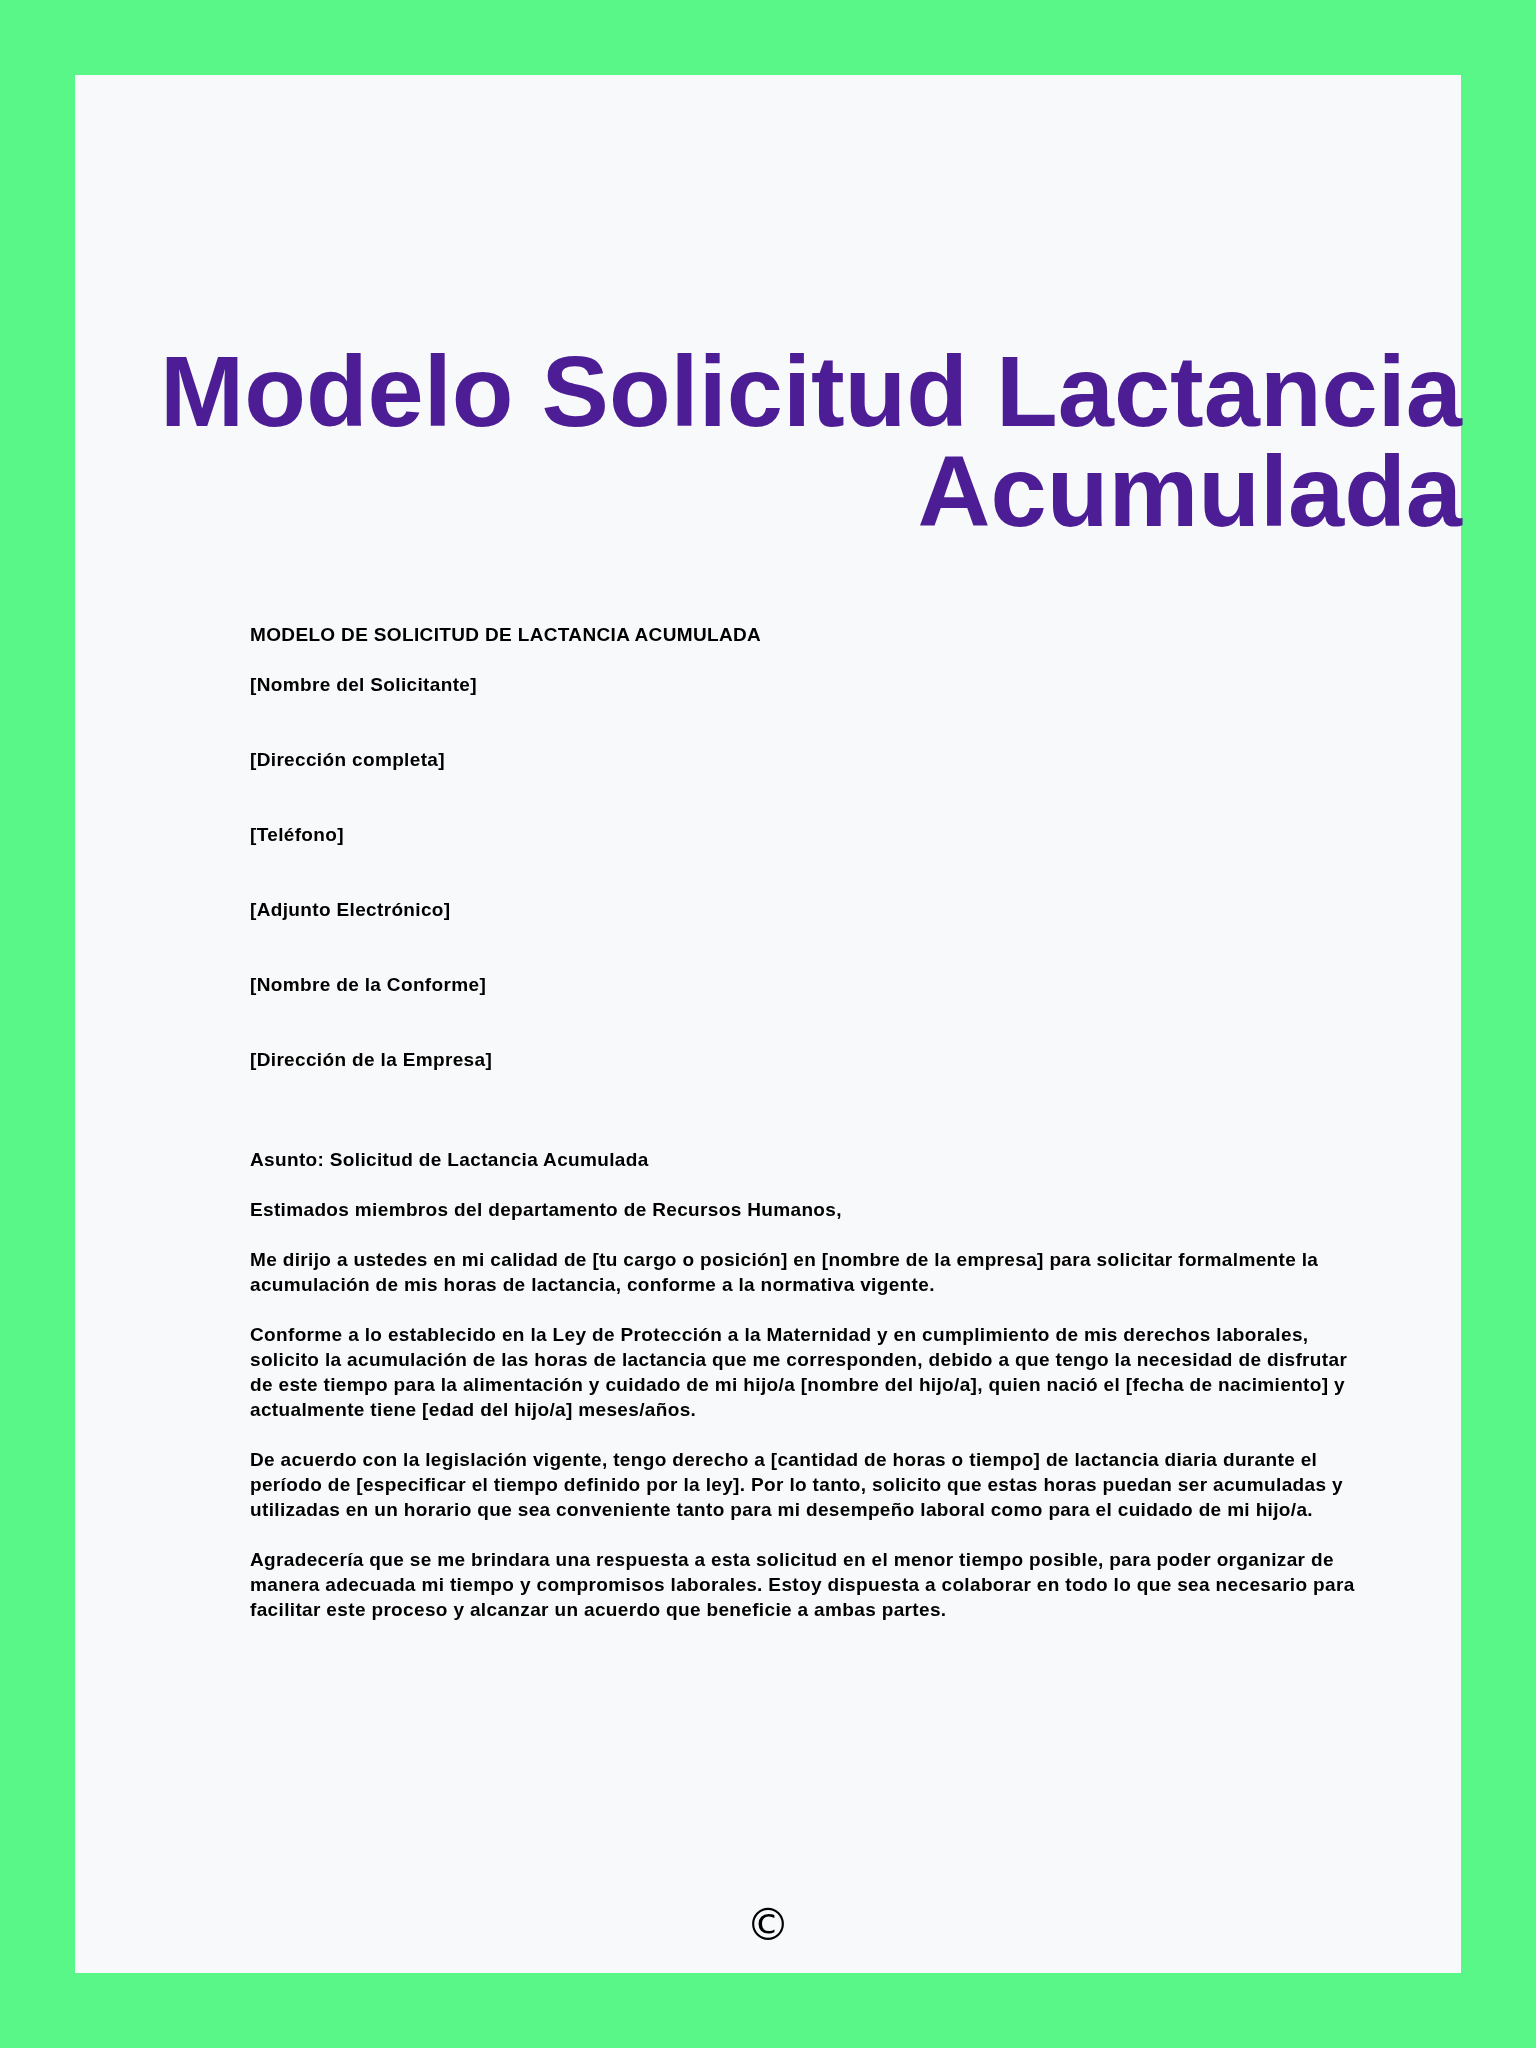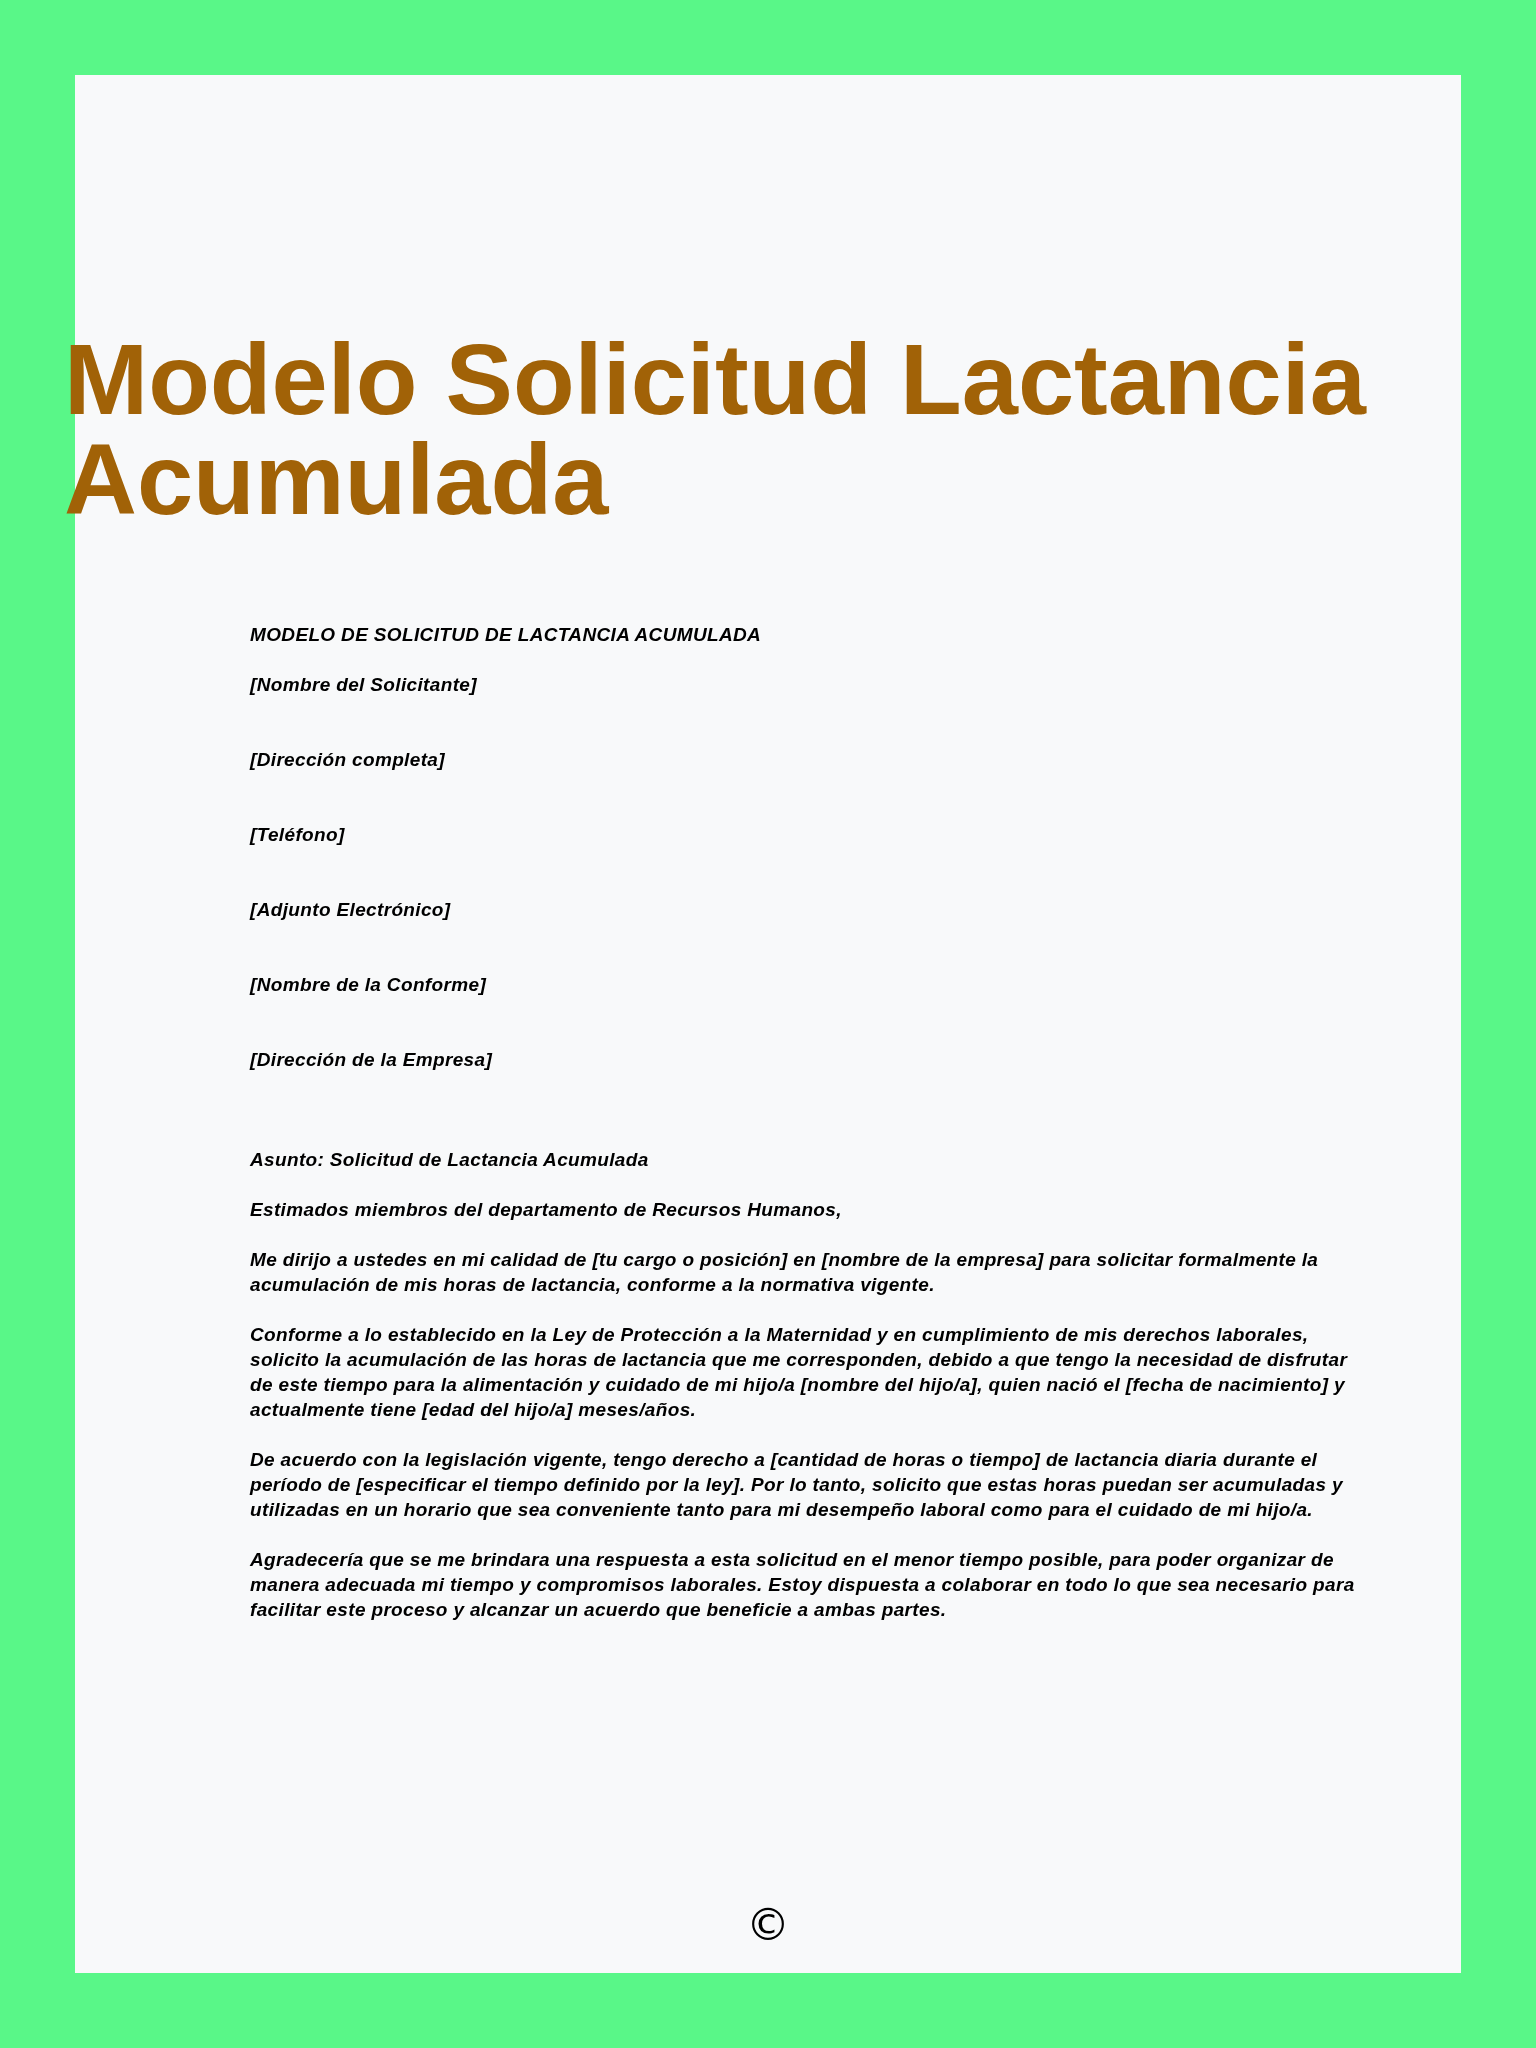--- a/index.html
+++ b/index.html
@@ -12,41 +12,41 @@
   .page {
     position:absolute;
     left:75px; top:75px;
     width:1386px; height:1898px;
     background:#f8f9fa;
   }
   .title {
     position:absolute;
     left:0; top:250px;
     width:1386px;
-    margin:4px;
-    text-align:left;
+    margin:16px;
+    text-align:right;
     font-family:"Liberation Sans", sans-serif;
     font-weight:bold;
     font-size:101px;
     line-height:100px;
-    color:#a16207;
+    color:#4c1d95;
     transform:translateX(-15px);
   }
   .body {
     position:absolute;
     left:175px; top:547px;
     width:1120px;
     font-family:"Liberation Sans", sans-serif;
     font-weight:bold;
     font-size:19px;
     line-height:25px;
     letter-spacing:0.35px;
     color:#000;
   }
-  .body p { margin:0;font-style:italic; }
+  .body p { margin:0; }
   .gap1 { margin-top:25px !important; }
   .gap2 { margin-top:50px !important; }
   .gap3 { margin-top:75px !important; }
   .copyright {
     position:absolute;
     left:0; top:1825px;
     width:1386px;
     text-align:center;
     font-family:"DejaVu Sans", sans-serif;
     font-size:44px;

